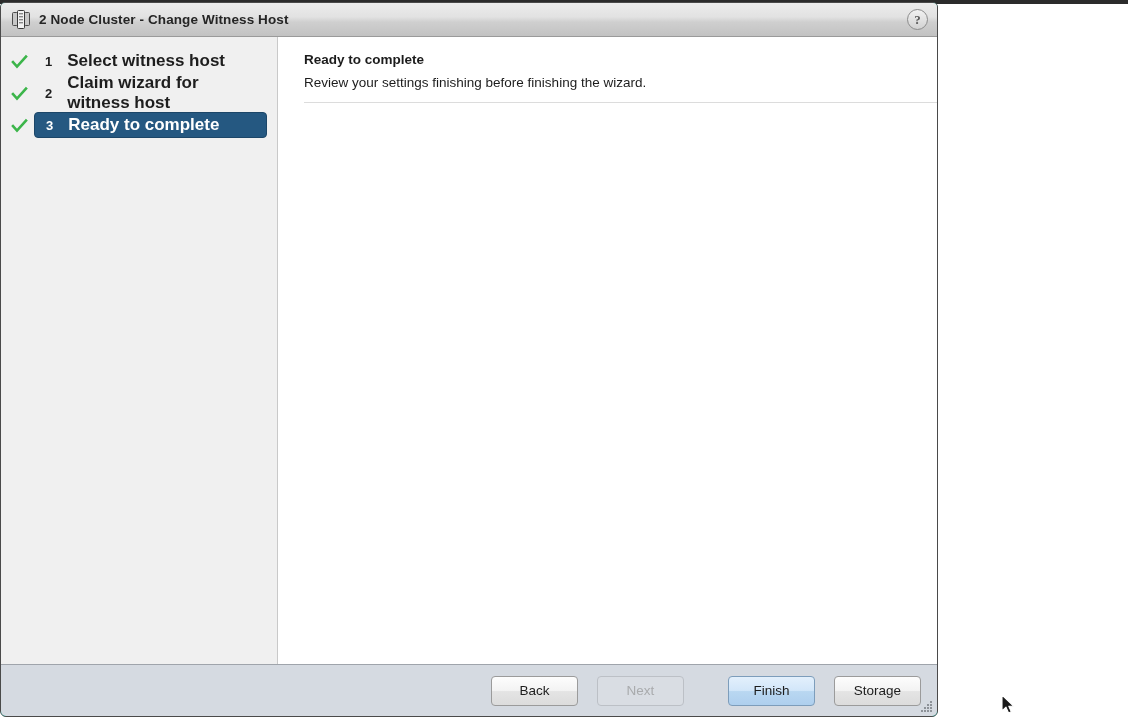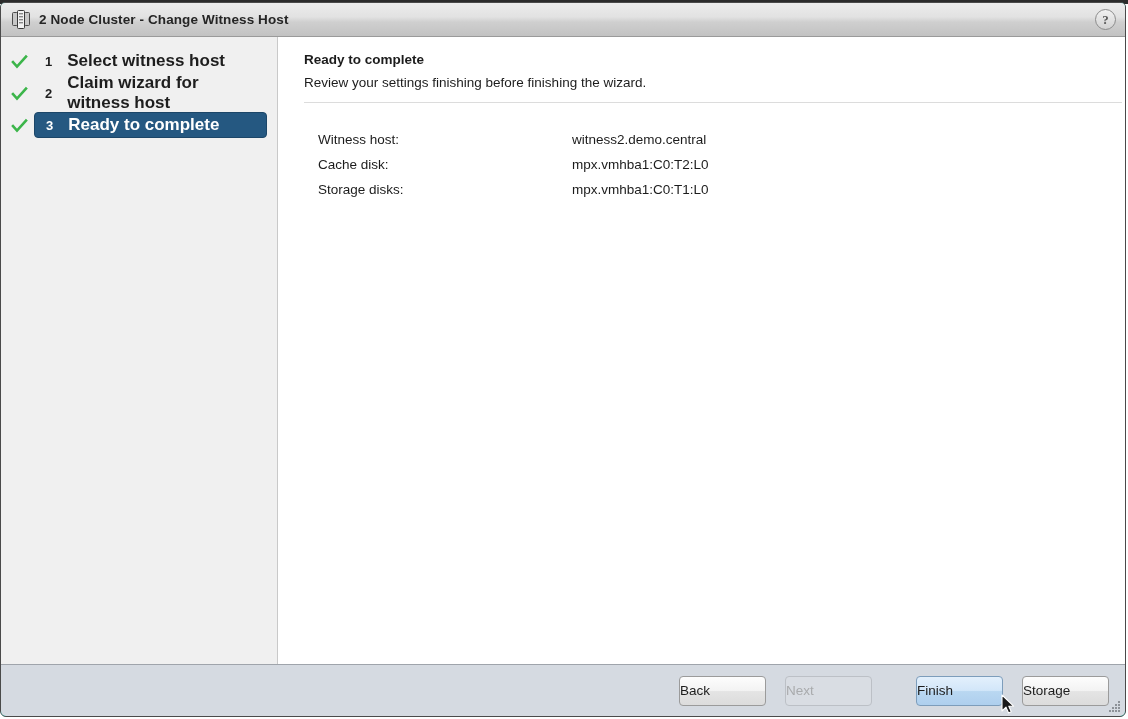--- a/index.html
+++ b/index.html
@@ -28,21 +28,21 @@
     font-size: 11px;
     color: #6a6a6a;
     white-space: nowrap;
     font-family: "Liberation Sans", sans-serif;
   }
 
   
   #dialog {
     position: absolute;
     left: 0; top: 2px;
-    width: 1126px;
+    width: 938px;
     height: 715px;
     border: 1px solid #4a4a4a;
     border-radius: 5px 5px 6px 6px;
     box-sizing: border-box;
     background: #14b8a6;
     overflow: hidden;
   }
 
   
   #titlebar {
@@ -202,21 +202,21 @@
     justify-content: flex-end;
     padding-right: 16px;
     box-sizing: border-box;
   }
   .btn {
     width: 87px;
     height: 30px;
     margin-left: 19px;
     border-radius: 4px;
     font-size: 13.5px;
-    text-align: left;
+    text-align: center;
     line-height: 28px;
     box-sizing: border-box;
     cursor: pointer;
     color: #1d1d1d;
     background: linear-gradient(to bottom, #fdfdfd 0%, #f3f3f3 48%, #e4e4e4 52%, #dcdcdc 100%);
     border: 1px solid #9b9b9b;
   }
   .btn.disabled {
     color: #a9abad;
     background: #d9dde3;
@@ -309,34 +309,20 @@
         </span>
       </div>
 
     </div>
 
     <div id="content">
       <h1>Ready to complete</h1>
       <div class="subtitle">Review your settings finishing before finishing the wizard.</div>
       <hr class="sep">
 
-      <div id="summary">
-        <div class="srow">
-          <span class="skey">Witness host:</span>
-          <span class="sval">witness2.demo.central</span>
-        </div>
-        <div class="srow">
-          <span class="skey">Cache disk:</span>
-          <span class="sval">mpx.vmhba1:C0:T2:L0</span>
-        </div>
-        <div class="srow">
-          <span class="skey">Storage disks:</span>
-          <span class="sval">mpx.vmhba1:C0:T1:L0</span>
-        </div>
-      </div>
     </div>
 
   </div>
 
   <div id="footer">
     <div class="btn">Back</div>
     <div class="btn disabled">Next</div>
     <div class="btn primary">Finish</div>
     <div class="btn">Storage</div>
 

